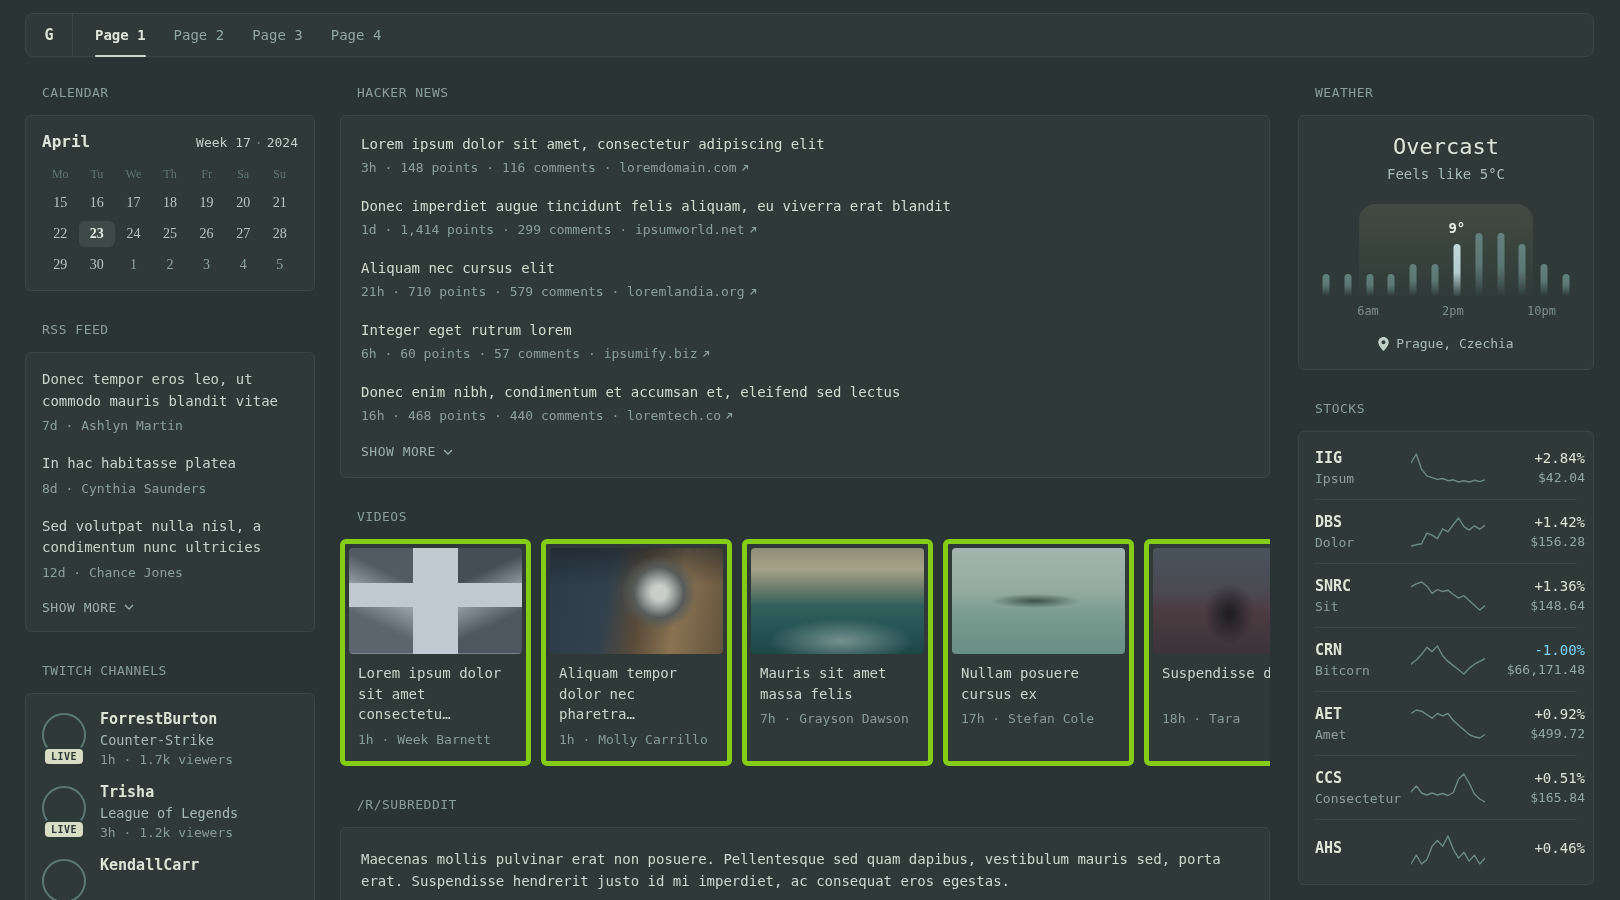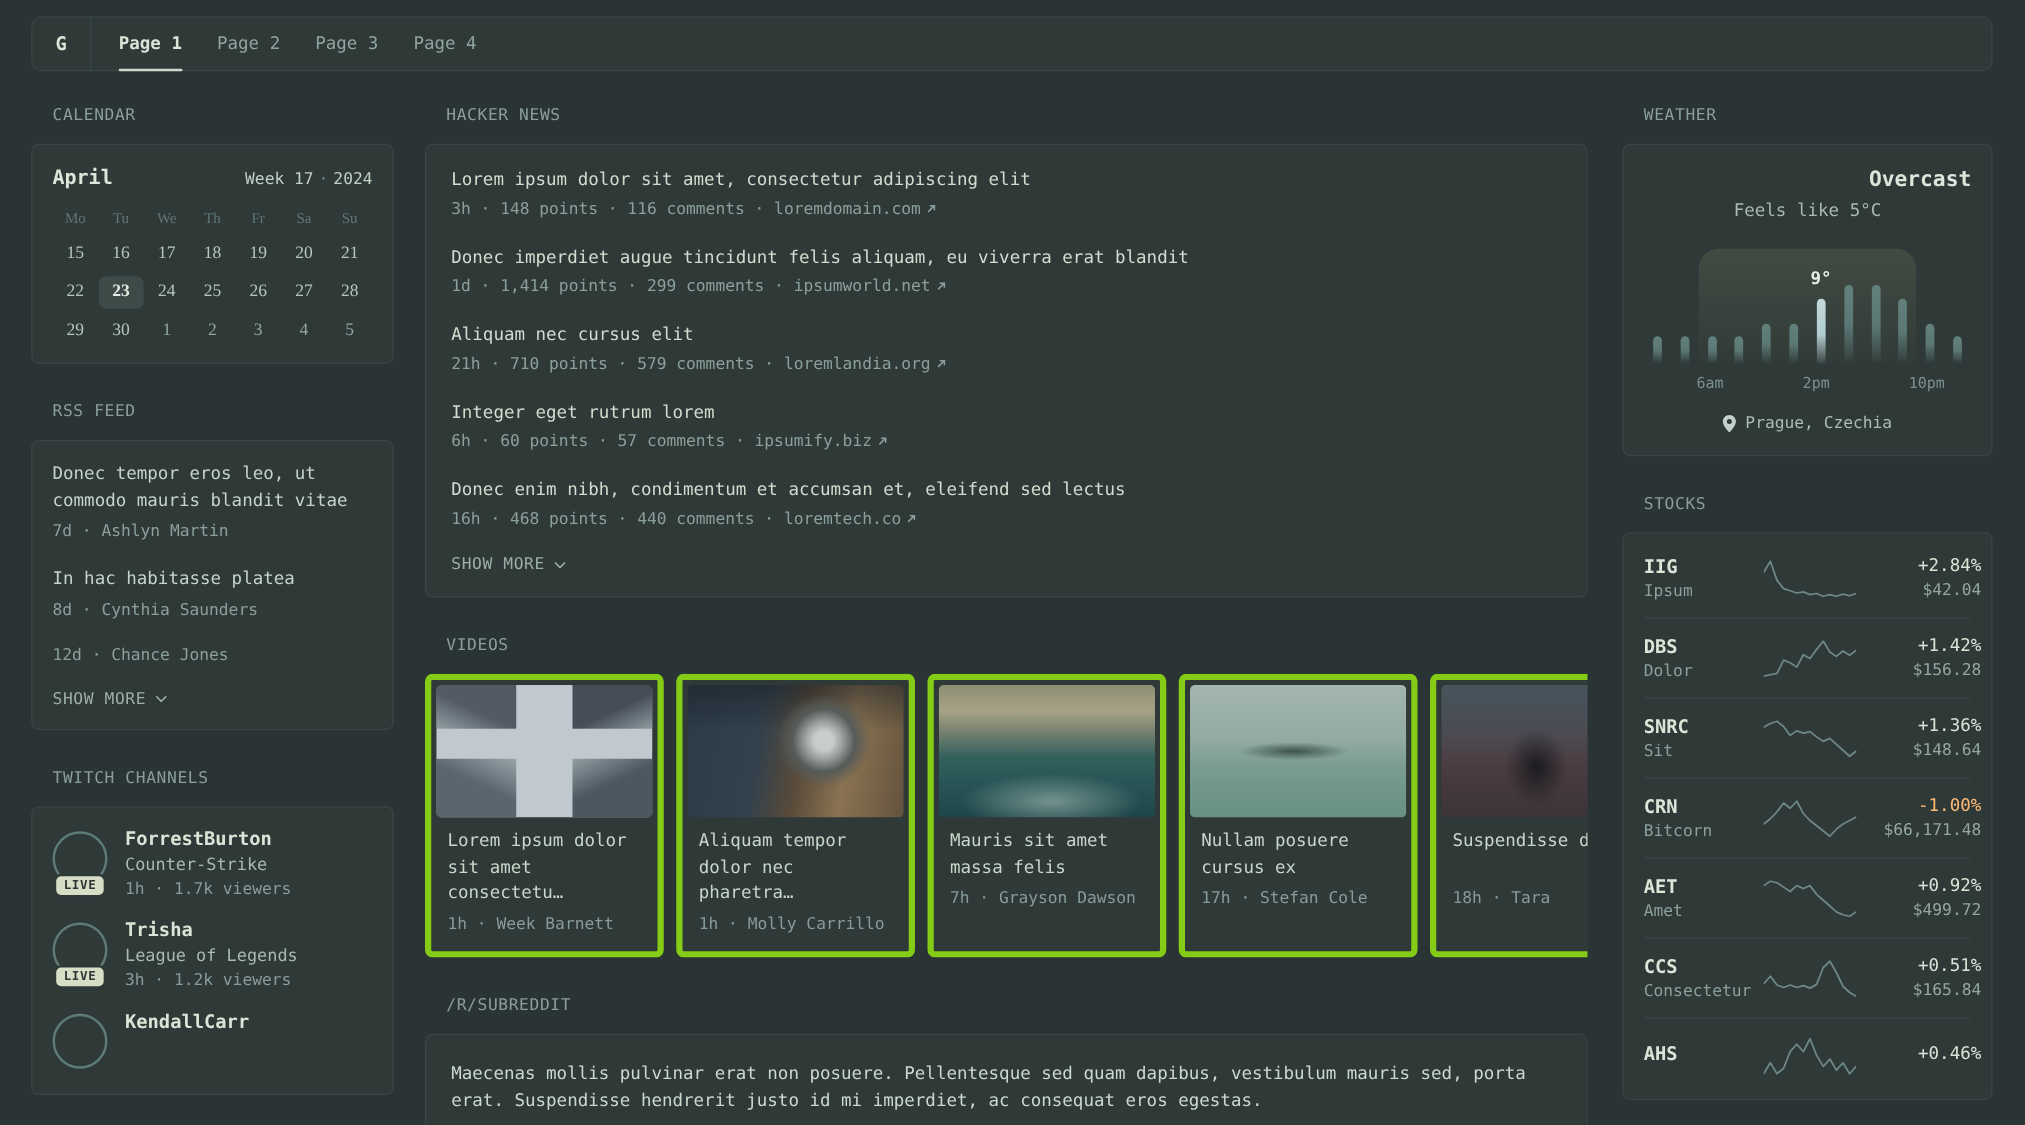--- a/index.html
+++ b/index.html
@@ -160,21 +160,21 @@
       linear-gradient(180deg,#46545c 0%,#4c4a52 38%,#4b3b40 62%,#3b3439 100%);
   }
 
   
   .sub-card { padding:20px 20px 70px; }
   .sub-post .item-title { color:#ccd9ce; line-height:22px; }
   .sub-post .item-meta { margin-top:8px; }
 
   
   .weather-card { padding:18px 16px; text-align:center; }
-  .w-cond { font-size:17px; font-weight:bold; color:#dde6da;text-align:right; }
+  .w-cond { font-size:22px; font-weight:normal; color:#dde6da; }
   .w-feels { font-size:14px; color:#a7bab3; margin-top:7px; }
   .w-chart {
     margin-top:22px; height:92px; position:relative;
     display:flex; align-items:flex-end;
   }
   .daylight {
     position:absolute; top:0; bottom:0; border-radius:16px 16px 0 0;
     background:linear-gradient(180deg,rgba(228,222,150,0.11),rgba(228,222,150,0.01));
   }
   .w-slot { flex:1; position:relative; height:100%; }
@@ -205,21 +205,21 @@
     padding:13px 0; text-decoration:none; cursor:pointer;
   }
   .stock-row + .stock-row { border-top:1px solid #3a4645; }
   .stock-id { display:flex; flex-direction:column; }
   .ticker { color:#dce5d8; font-size:15px; font-weight:bold; }
   .stock-name { color:#8ba09b; font-size:13px; margin-top:4px; }
   .spark { width:74px; height:34px; justify-self:center; stroke:#6e8884; }
   .spark polyline { fill:none; stroke:inherit; stroke-width:1.4; stroke-linejoin:round; stroke-linecap:round; }
   .stock-values { display:flex; flex-direction:column; text-align:right; }
   .change { color:#d9e2d5; font-size:14px; }
-  .change.neg { color:#fdba74; }
+  .change.neg { color:#7dd3fc; }
   .price { color:#93a8a2; font-size:13px; margin-top:4px; }
 </style>
 </head>
 <body>
 
 <div class="page">
 
   <nav class="topnav">
     <a class="logo">G</a>
     <div class="nav-divider"></div>
@@ -288,20 +288,21 @@
                 <a class="item-title">Donec tempor eros leo, ut commodo mauris blandit vitae</a>
                 <div class="item-meta">7d · Ashlyn Martin</div>
               </article>
 
               <article class="rss-item">
                 <a class="item-title">In hac habitasse platea</a>
                 <div class="item-meta">8d · Cynthia Saunders</div>
               </article>
 
               <article class="rss-item">
+                <a class="item-title">Sed volutpat nulla nisl, a condimentum nunc ultricies</a>
                 <div class="item-meta">12d · Chance Jones</div>
               </article>
             </div>
           <button class="show-more">
             <span>SHOW MORE</span>
             <svg class="chev" viewBox="0 0 10 6">
                 <polyline points="1,1 5,5 9,1" fill="none" stroke="currentColor" stroke-width="1.3"></polyline>
               </svg>
           </button>
         </div>

